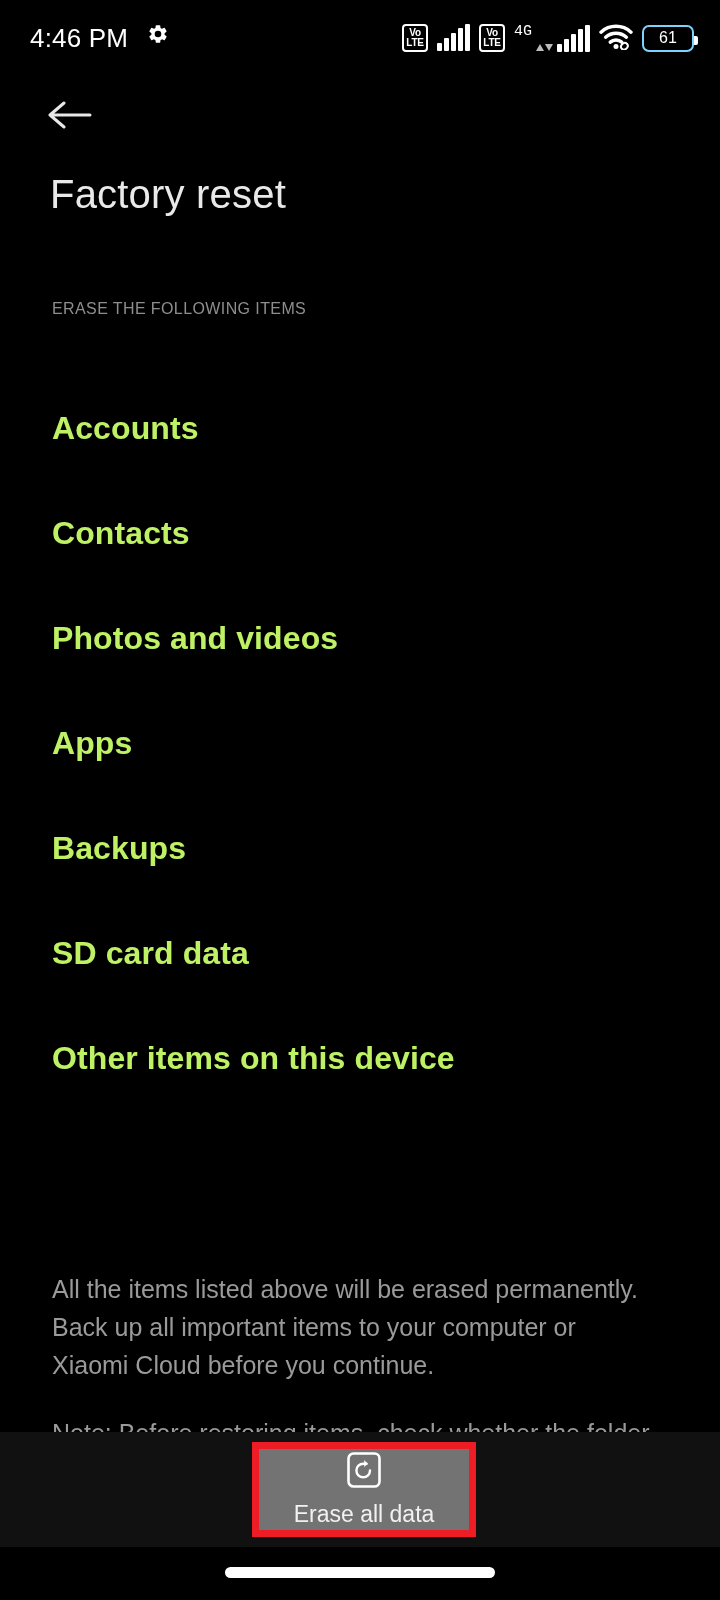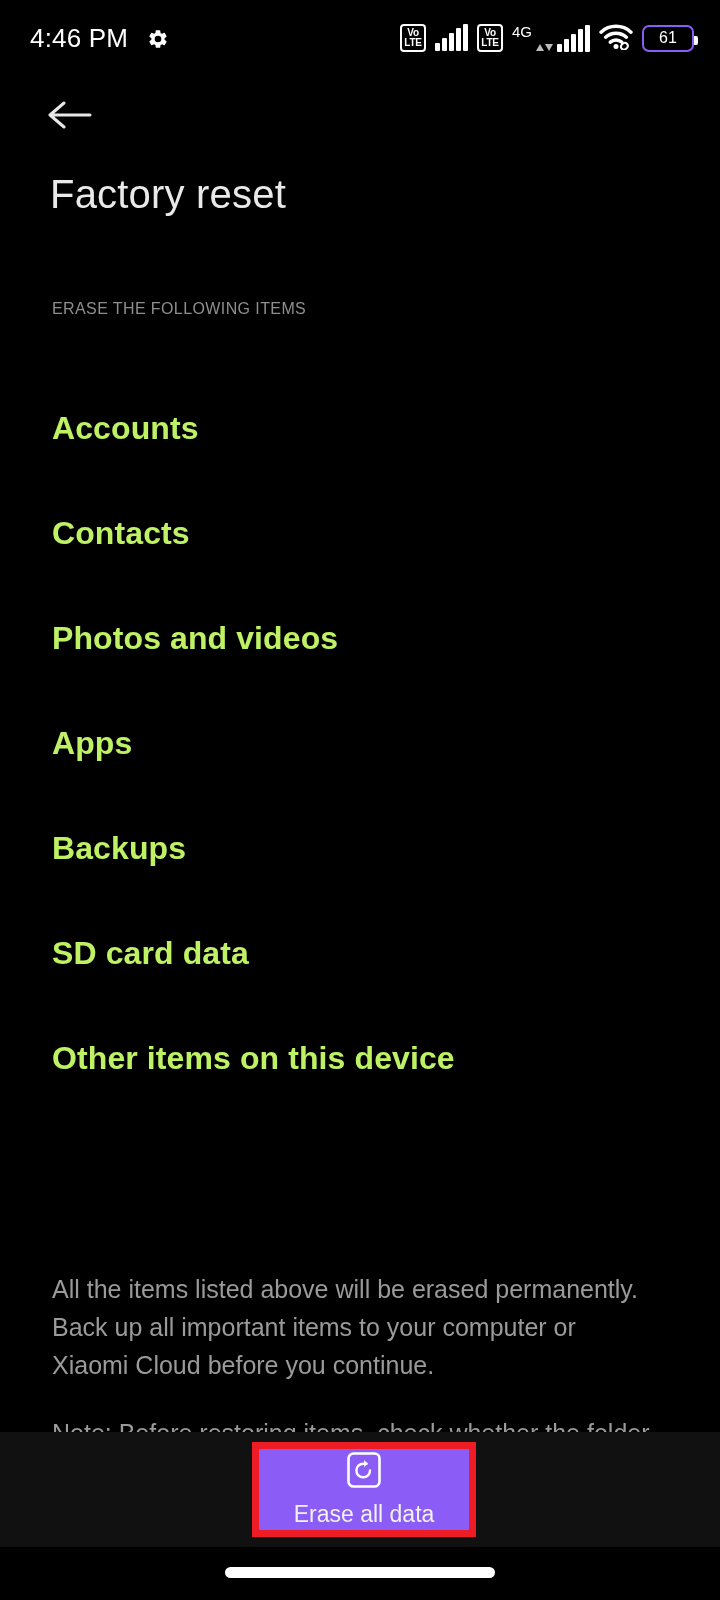--- a/index.html
+++ b/index.html
@@ -10,48 +10,48 @@
     overflow:hidden;
   }
   #screen { position:relative; width:720px; height:1600px; background:#000; }
 
   
   .statusbar {
     position:absolute; top:0; left:0; width:720px; height:76px;
     display:flex; align-items:center; justify-content:space-between;
     padding:0 26px 0 30px;
   }
-  .sb-left { display:flex; align-items:flex-end; gap:19px; }
+  .sb-left { display:flex; align-items:flex-start; gap:19px; }
   .clock { color:#fff; font-size:26px; font-weight:400; letter-spacing:.2px; }
   .gear-ic { display:block; }
   .sb-right { display:flex; align-items:center; gap:9px; }
 
   .volte {
     border:2px solid #fff; border-radius:4px;
     width:26px; height:28px;
     display:flex; flex-direction:column; align-items:center; justify-content:center;
     line-height:1;
   }
   .volte span { color:#fff; font-size:10px; font-weight:700; letter-spacing:-.3px; display:block; }
 
   .bars { display:flex; align-items:flex-end; gap:2px; height:26px; }
   .bars i { display:block; width:5px; background:#fff; border-radius:1px; }
   .bars i.b1{height:8px;} .bars i.b2{height:13px;} .bars i.b3{height:18px;}
   .bars i.b4{height:23px;} .bars i.b5{height:27px;}
 
   .grp { display:flex; align-items:flex-end; gap:4px; }
-  .g4 { color:#fff; font-size:15px; font-weight:400; line-height:1; margin-bottom:13px; }
+  .g4 { color:#fff; font-size:15px; font-weight:400; line-height:1; margin-bottom:13px;font-family:Liberation Mono, monospace; }
   .updown { display:flex; align-items:flex-end; gap:1px; margin-bottom:1px; }
   .updown i { display:block; width:0;height:0; }
   .ua { border-left:4px solid transparent;border-right:4px solid transparent;border-bottom:7px solid #bbb; }
   .ud { border-left:4px solid transparent;border-right:4px solid transparent;border-top:7px solid #bbb; }
 
   .battery {
     position:relative; width:52px; height:27px;
-    border:2px solid #8b5cf6; border-radius:7px;
+    border:2px solid #7dd3fc; border-radius:7px;
     display:flex; align-items:center; justify-content:center;
   }
   .battery::after {
     content:""; position:absolute; right:-6px; top:9px;
     width:4px; height:9px; background:#fff; border-radius:0 2px 2px 0;
   }
   .battery span { color:#fff; font-size:16px; font-weight:400; line-height:1; }
 
   
   .backbtn {
@@ -83,21 +83,21 @@
   }
   .notes p.second { margin-top:30px; }
 
   
   .bottombar {
     position:absolute; left:0; top:1432px; width:720px; height:115px;
     background:#111111;
   }
   .erase-wrap {
     position:absolute; left:252px; top:1442px; width:224px; height:95px;
-    border:7px solid #ee1c25; background:#8b5cf6;
+    border:7px solid #ee1c25; background:#737373;
     display:flex; flex-direction:column; align-items:center; justify-content:center;
     gap:8px;
   }
   .reset-ic { display:block; }
   .erase-label { color:#f1f1f1; font-size:23px; font-weight:400; }
 
   
   .gesturebar { position:absolute; left:0; top:1547px; width:720px; height:53px; background:#000; }
   .pill {
     position:absolute; left:225px; top:1567px;

